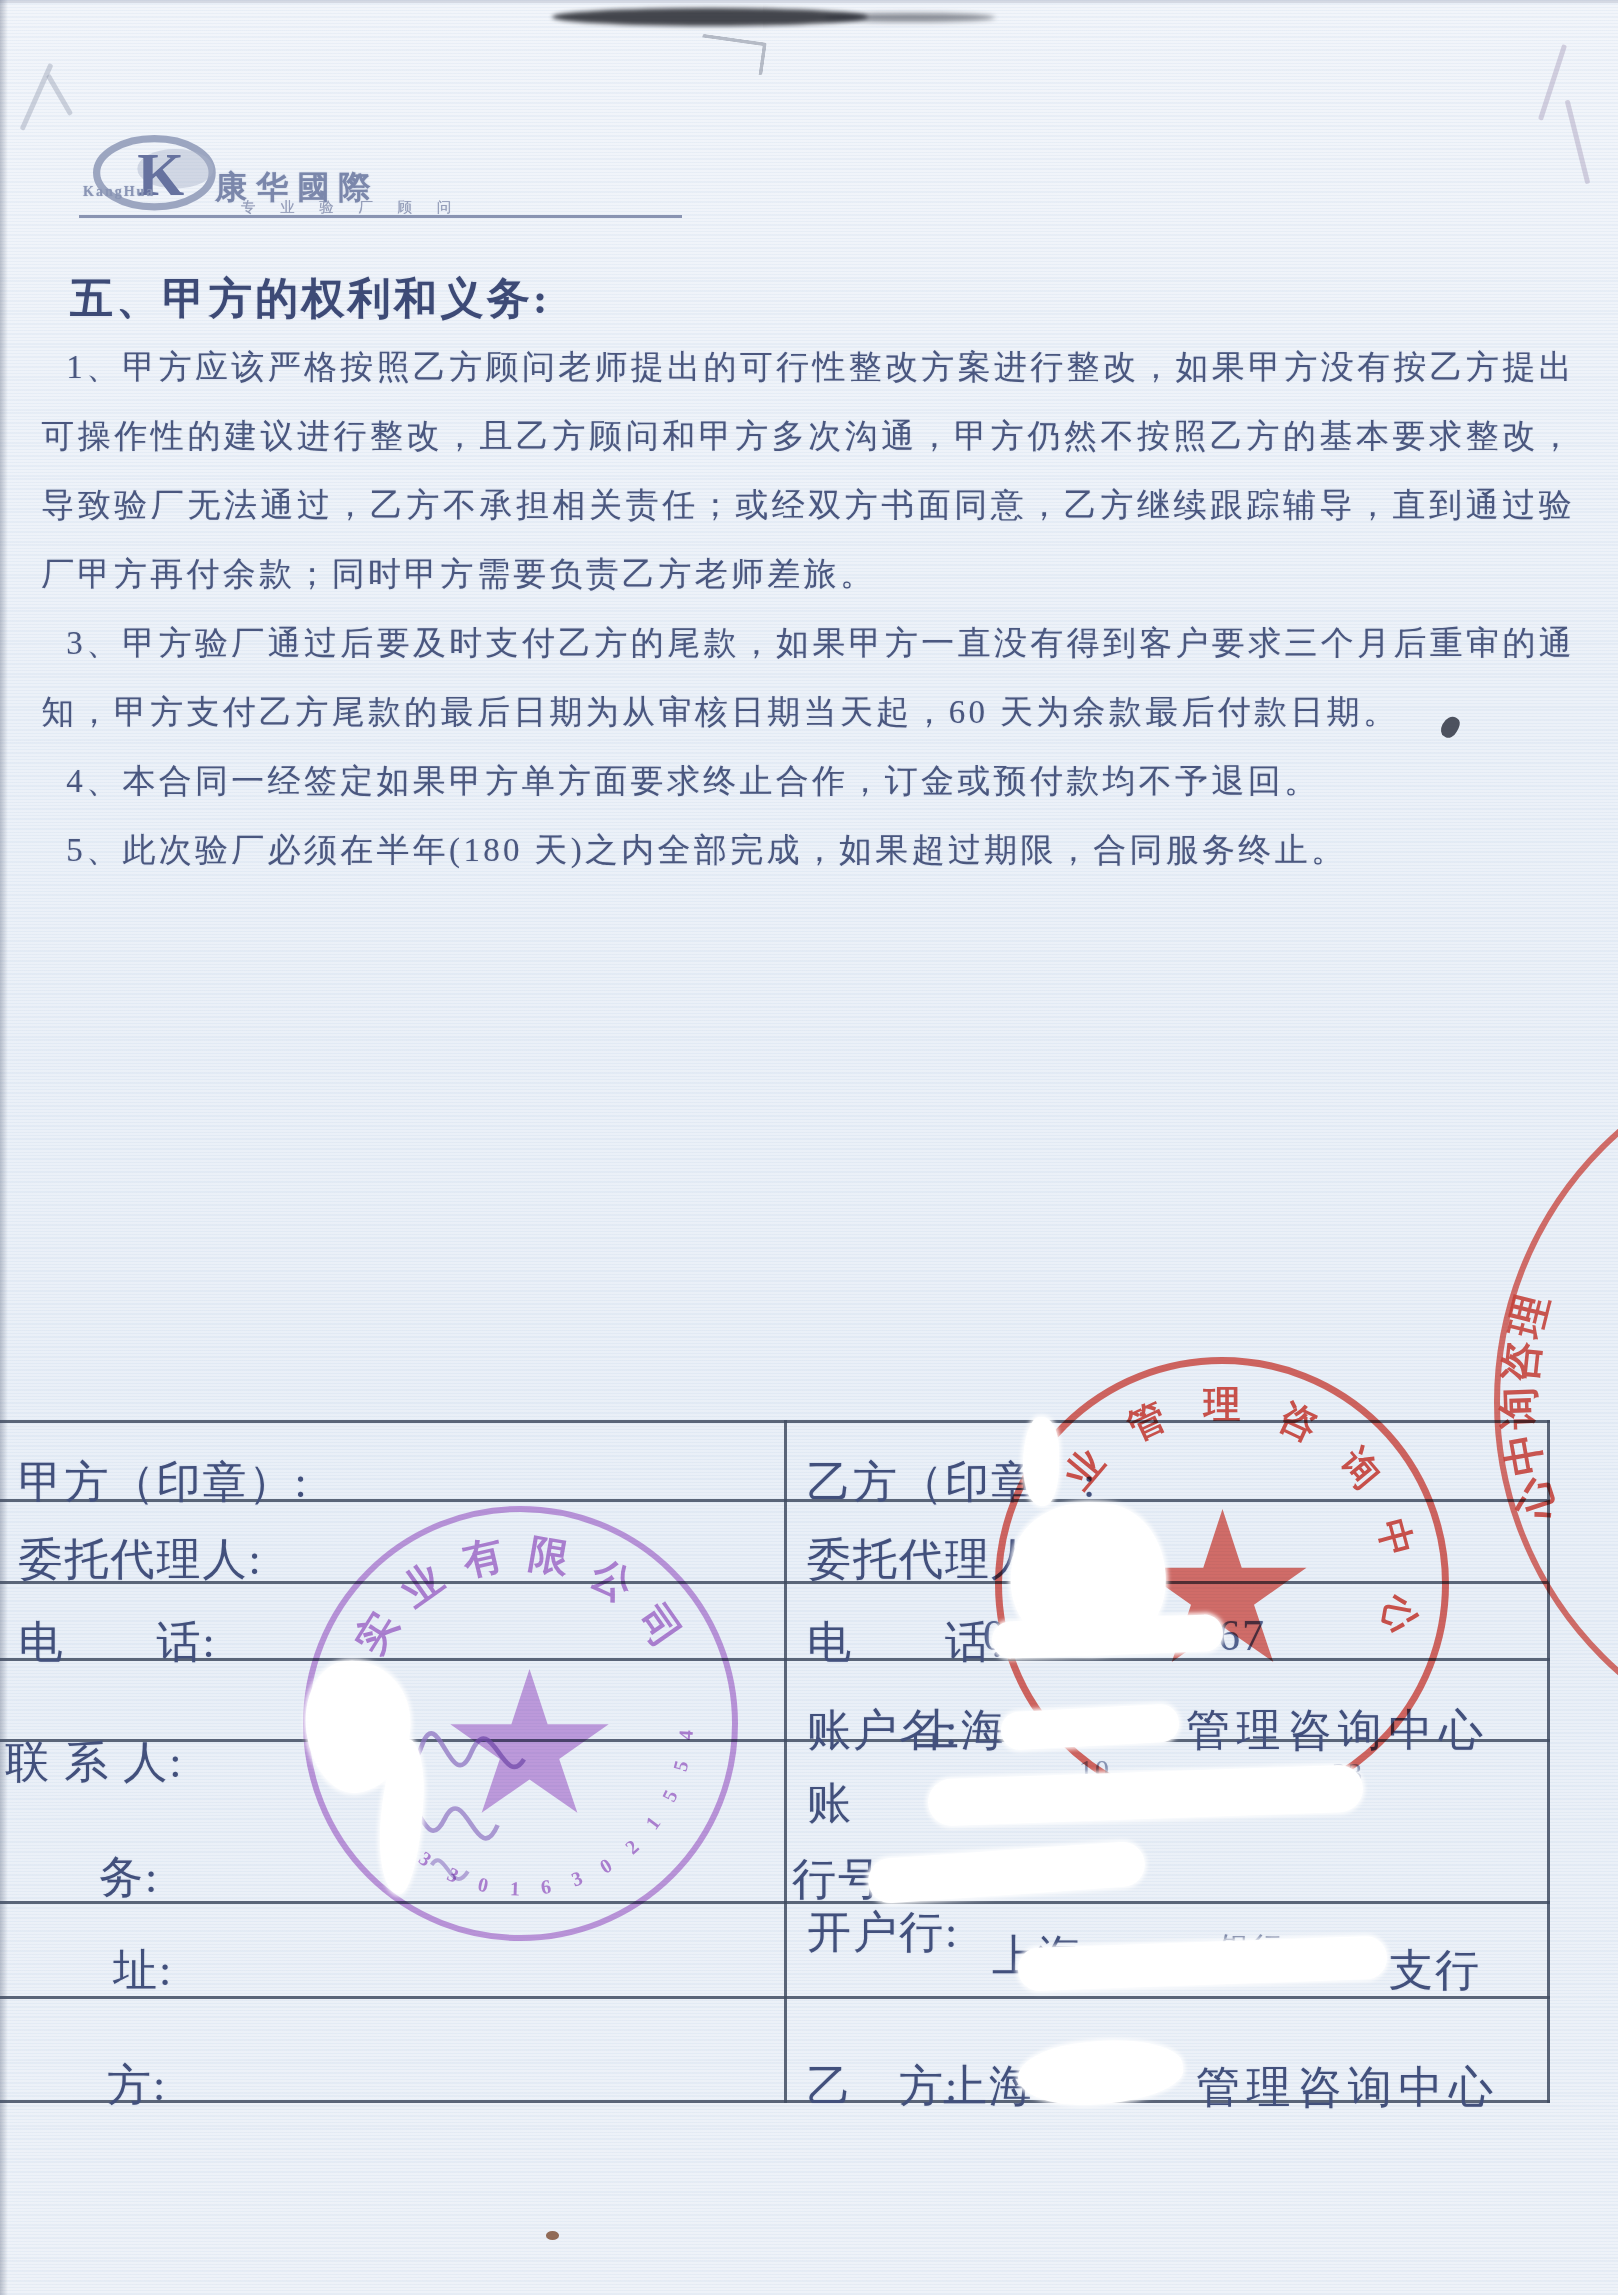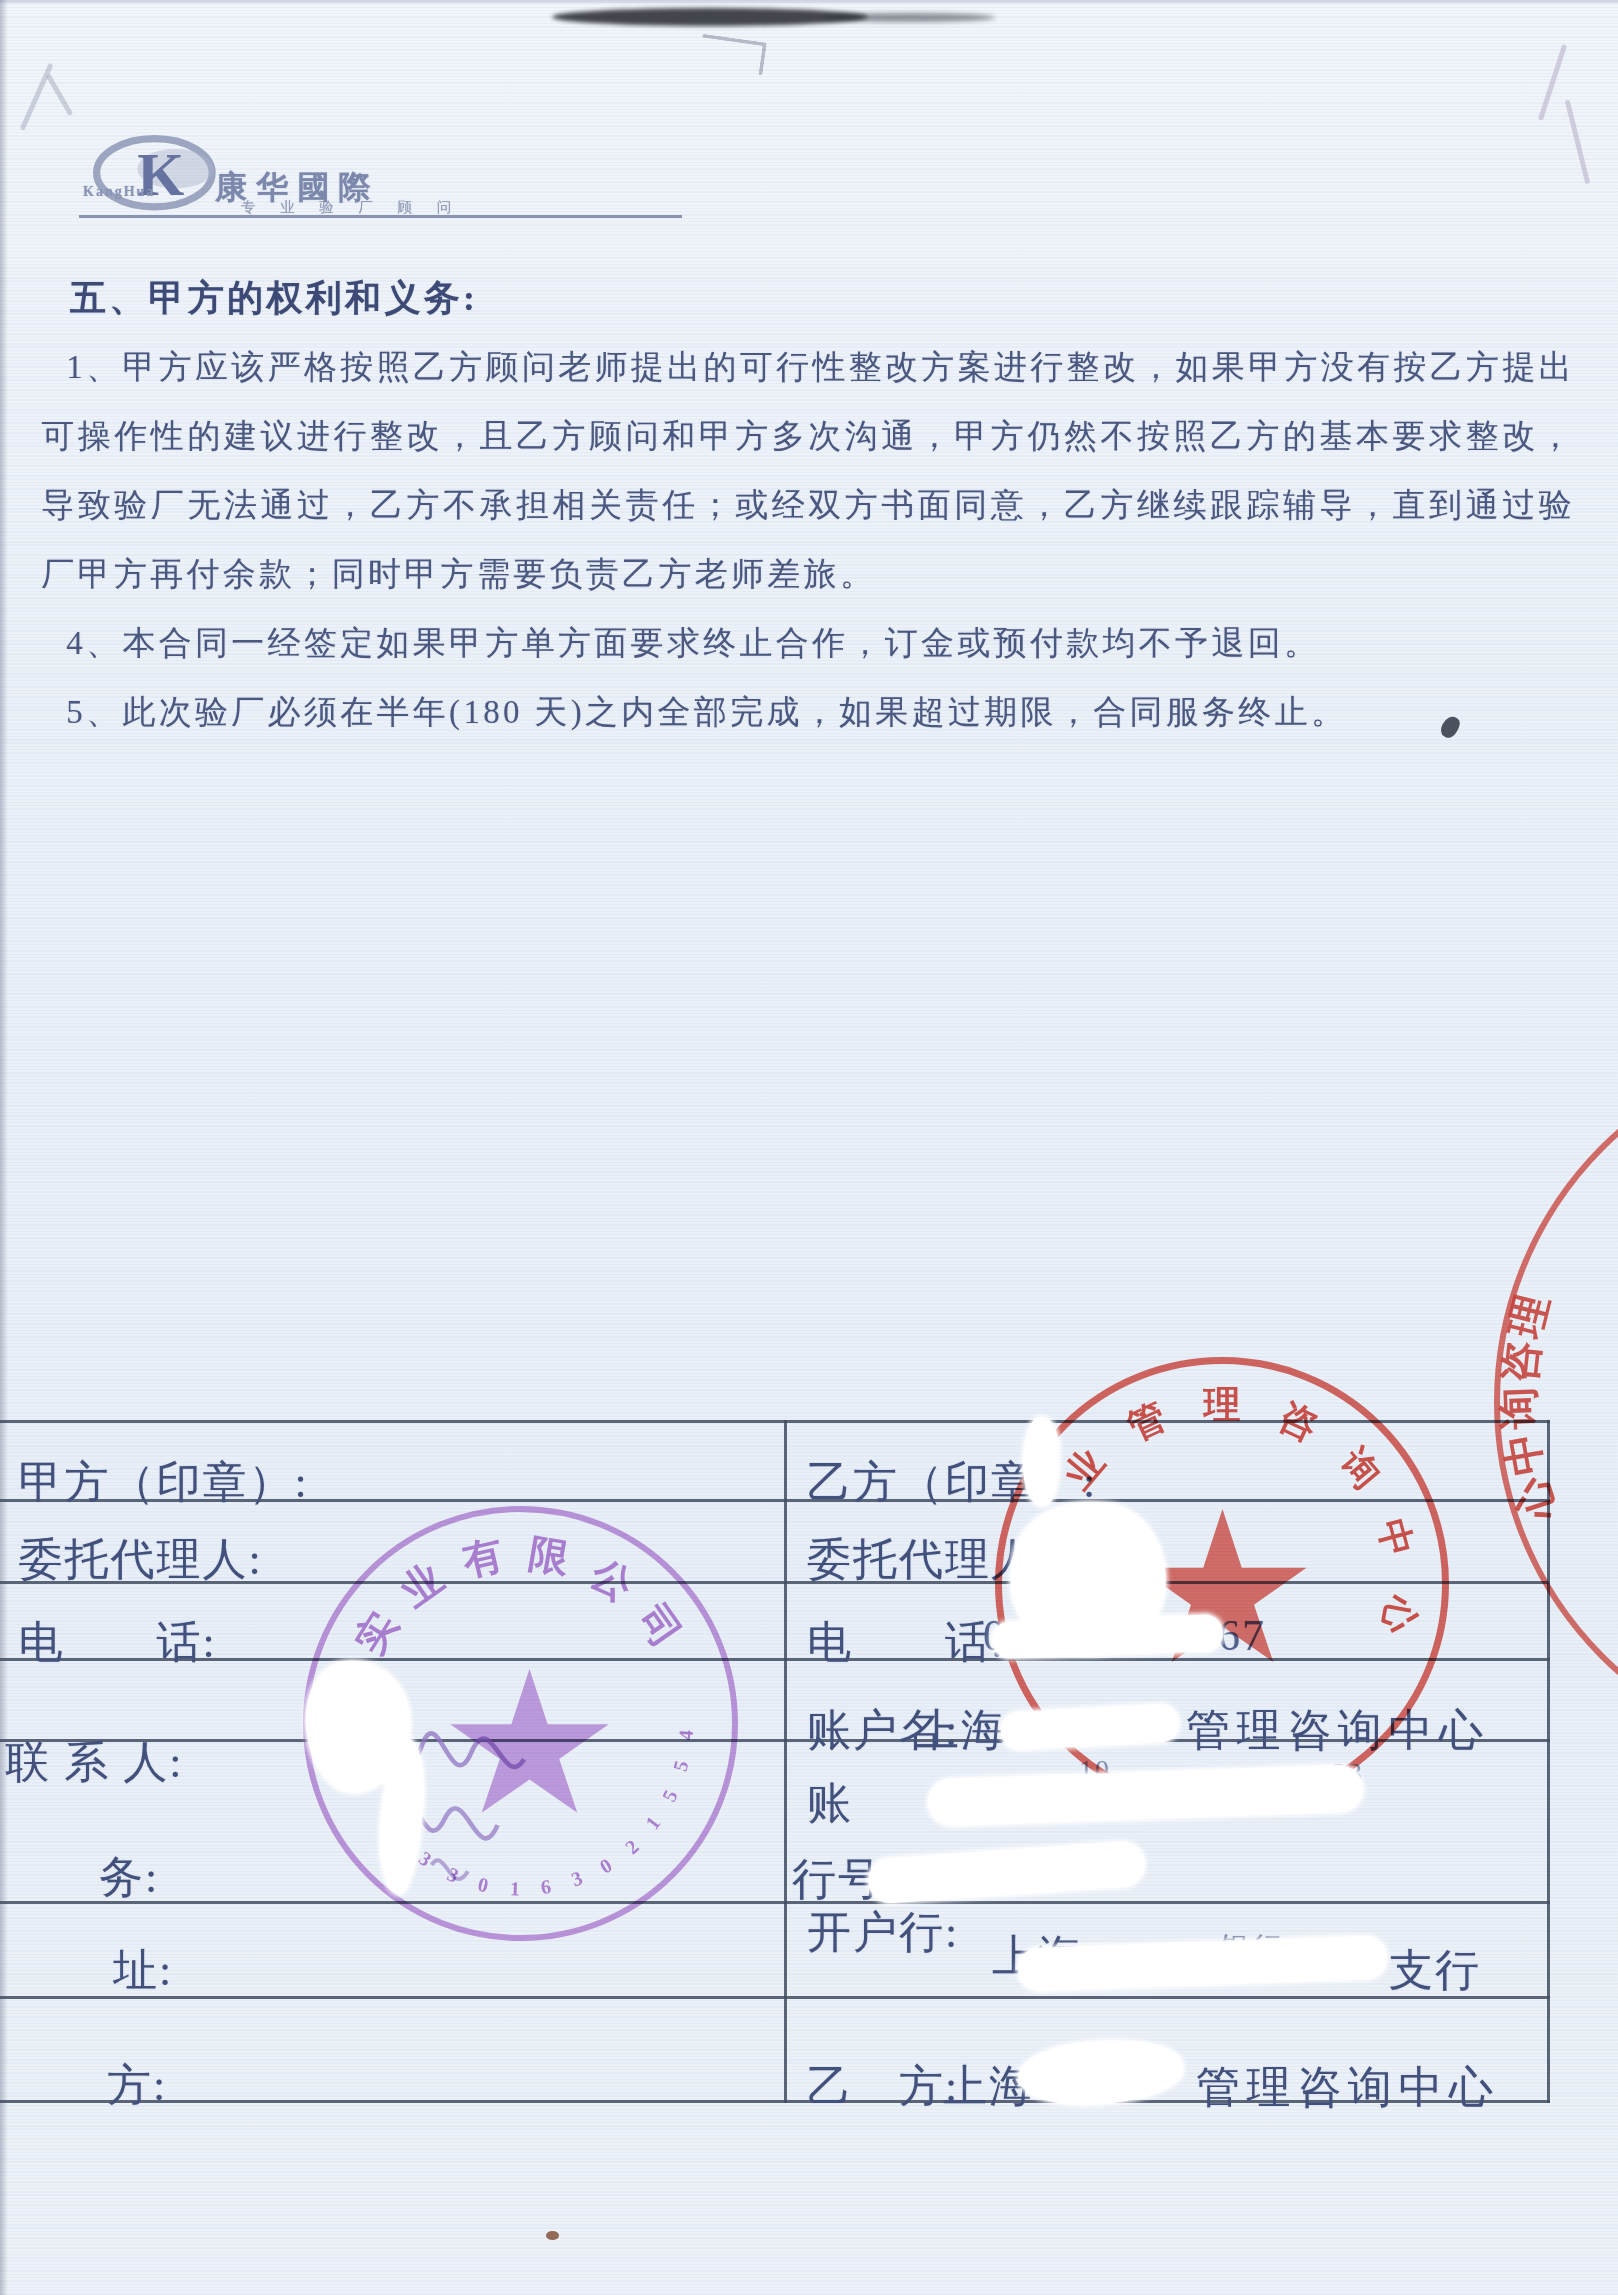--- a/index.html
+++ b/index.html
@@ -30,21 +30,21 @@
   .brand-cn{position:absolute;left:215px;top:166px;z-index:2;font-size:32px;font-weight:bold;
         color:#7b87ab;letter-spacing:9.2px;text-shadow:0 0 1.3px rgba(110,125,165,.5);}
   .brand-en{position:absolute;left:83px;top:184px;z-index:2;font-size:14px;font-weight:bold;
         color:#8a95b5;letter-spacing:2px;text-shadow:0 0 1.3px rgba(120,135,170,.5);}
   .tagline{position:absolute;left:241px;top:198px;z-index:2;font-size:14.5px;color:#949db8;
         letter-spacing:10.5px;text-shadow:0 0 0.7px rgba(130,140,175,.6);}
   .logo-rule{position:absolute;left:79px;top:215px;width:603px;height:3.3px;background:#68749a;opacity:.75;z-index:2;}
 
   
   .doc{position:absolute;left:40px;top:264px;width:1535px;z-index:2;color:#4956810;}
-  .doc .h{height:69px;line-height:69px;font-size:36px;font-weight:bold;color:#3d4a76;
+  .doc .h{height:69px;line-height:69px;font-size:43px;font-weight:bold;color:#3d4a76;
         padding-left:30px;letter-spacing:3.3px;text-shadow:0 0 1.3px rgba(80,100,150,.35);}
   .doc p{margin:0;font-size:33px;line-height:69px;color:#4a577f;text-align:justify;
         letter-spacing:3.3px;text-indent:25px;padding-left:1.3px;text-shadow:0 0 1.3px rgba(80,100,150,.3);}
   .doc .sec2 p{text-indent:12px;padding-left:0;}
   .doc .mt30{margin-top:20px;}
 
   
   .hl{position:absolute;left:0;height:2.6px;background:#414c61;opacity:.85;z-index:2;}
   .vl{position:absolute;width:2.6px;background:#414c61;opacity:.85;z-index:2;}
   .cell{position:absolute;font-size:44px;color:#42507c;letter-spacing:2px;white-space:nowrap;z-index:2;
@@ -96,20 +96,21 @@
   </div>
   <div class="brand-cn">康华國際</div>
   <div class="brand-en">KangHua</div>
   <div class="tagline">专 业 验 厂 顾 问</div>
   <div class="logo-rule"></div>
 
   <div class="doc">
     <div class="sec1">
       <div class="h">五、甲方的权利和义务:</div>
       <p>1、甲方应该严格按照乙方顾问老师提出的可行性整改方案进行整改，如果甲方没有按乙方提出可操作性的建议进行整改，且乙方顾问和甲方多次沟通，甲方仍然不按照乙方的基本要求整改，导致验厂无法通过，乙方不承担相关责任；或经双方书面同意，乙方继续跟踪辅导，直到通过验厂甲方再付余款；同时甲方需要负责乙方老师差旅。</p>
+      <p>3、甲方验厂通过后要及时支付乙方的尾款，如果甲方一直没有得到客户要求三个月后重审的通知，甲方支付乙方尾款的最后日期为从审核日期当天起，60 天为余款最后付款日期。</p>
       <p>4、本合同一经签定如果甲方单方面要求终止合作，订金或预付款均不予退回。</p>
       <p>5、此次验厂必须在半年(180 天)之内全部完成，如果超过期限，合同服务终止。</p>
     </div>
   </div>
 
   <div class="hl" style="top:1420px;width:1550px;"></div>
   <div class="hl" style="top:1499px;width:1550px;"></div>
   <div class="hl" style="top:1581px;width:1550px;"></div>
   <div class="hl" style="top:1658px;width:1550px;"></div>
   <div class="hl" style="top:1739px;width:1550px;"></div>

